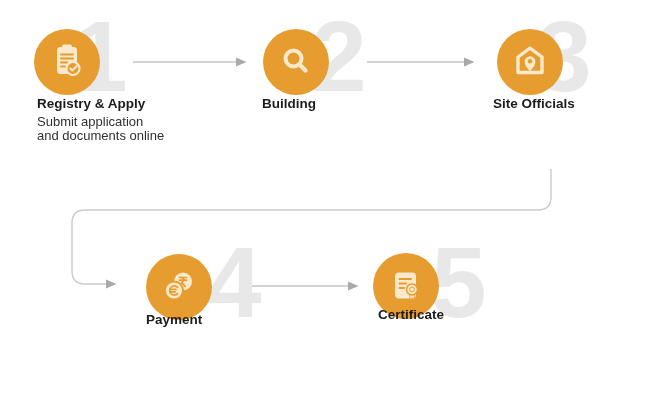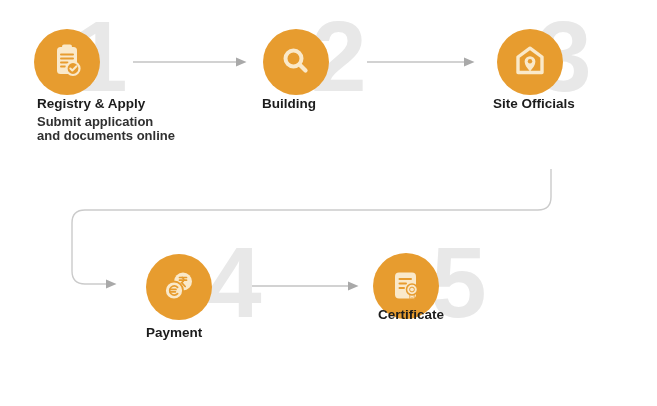--- a/index.html
+++ b/index.html
@@ -18,28 +18,28 @@
     z-index:3;
   }
   .circle svg{width:40px;height:40px;display:block;}
   .connectors{position:absolute;left:0;top:0;z-index:2;}
   .tb{position:absolute;z-index:3;}
   .title{
     font-size:13.5px;font-weight:700;color:#1C1C1C;line-height:14px;
     margin:0 0 4px 0;white-space:pre;
   }
   .desc{
-    font-size:13px;font-weight:700;color:#303030;line-height:13.5px;
+    font-size:13px;font-weight:400;color:#303030;line-height:13.5px;
     white-space:pre-line;
   }
   
   .s1 .num{left:72px;top:6px}   .s1 .circle{left:34px;top:29px}  .s1 .tb{left:37px;top:97px}
   .s2 .num{left:311px;top:6px}  .s2 .circle{left:263px;top:29px} .s2 .tb{left:262px;top:97px}
   .s3 .num{left:536px;top:6px}  .s3 .circle{left:497px;top:29px} .s3 .tb{left:493px;top:97px}
-  .s4 .num{left:206px;top:232px}.s4 .circle{left:146px;top:254px}.s4 .tb{left:146px;top:326px}
+  .s4 .num{left:206px;top:232px}.s4 .circle{left:146px;top:254px}.s4 .tb{left:146px;top:313px}
   .s5 .num{left:431px;top:232px}.s5 .circle{left:373px;top:253px}.s5 .tb{left:378px;top:308px}
 </style>
 </head>
 <body>
 
 <div class="canvas">
 
   <svg class="connectors" width="657" height="406" viewBox="0 0 657 406">
     <g>
       <path d="M133,62 H236" stroke="#C3C3C3" stroke-width="1.3" fill="none"></path>

